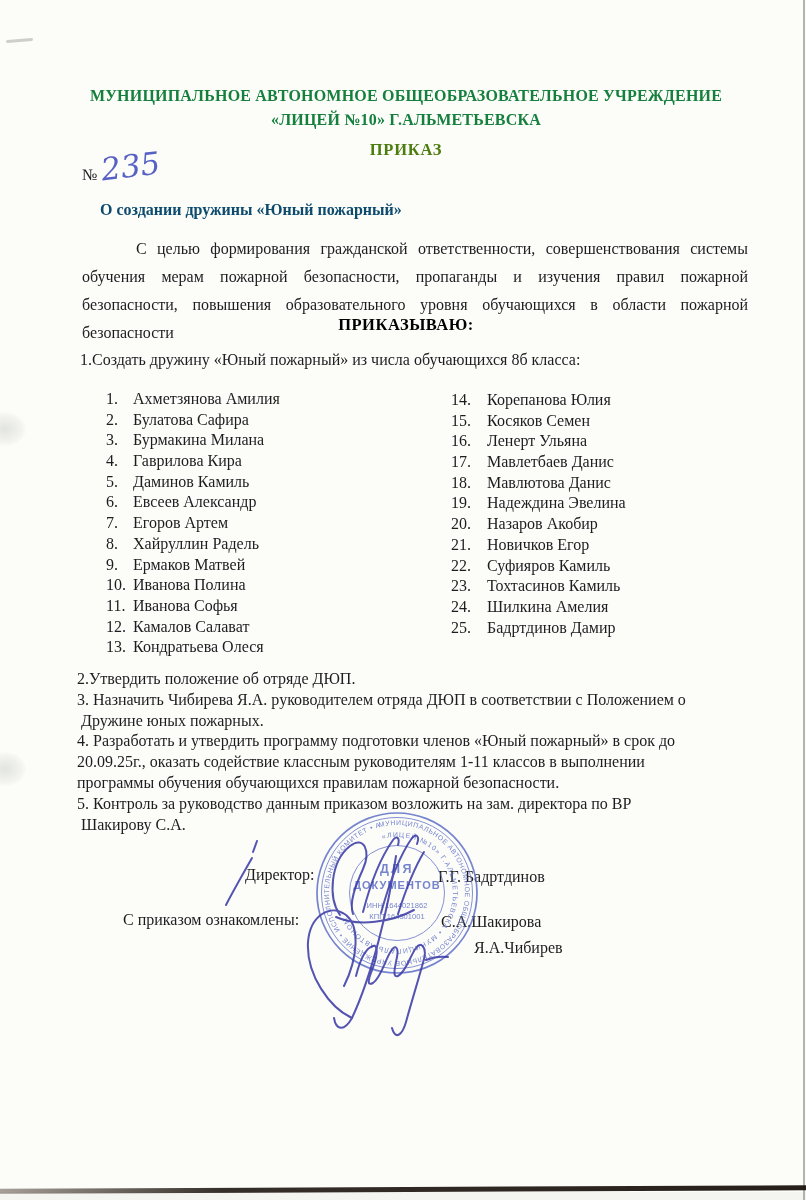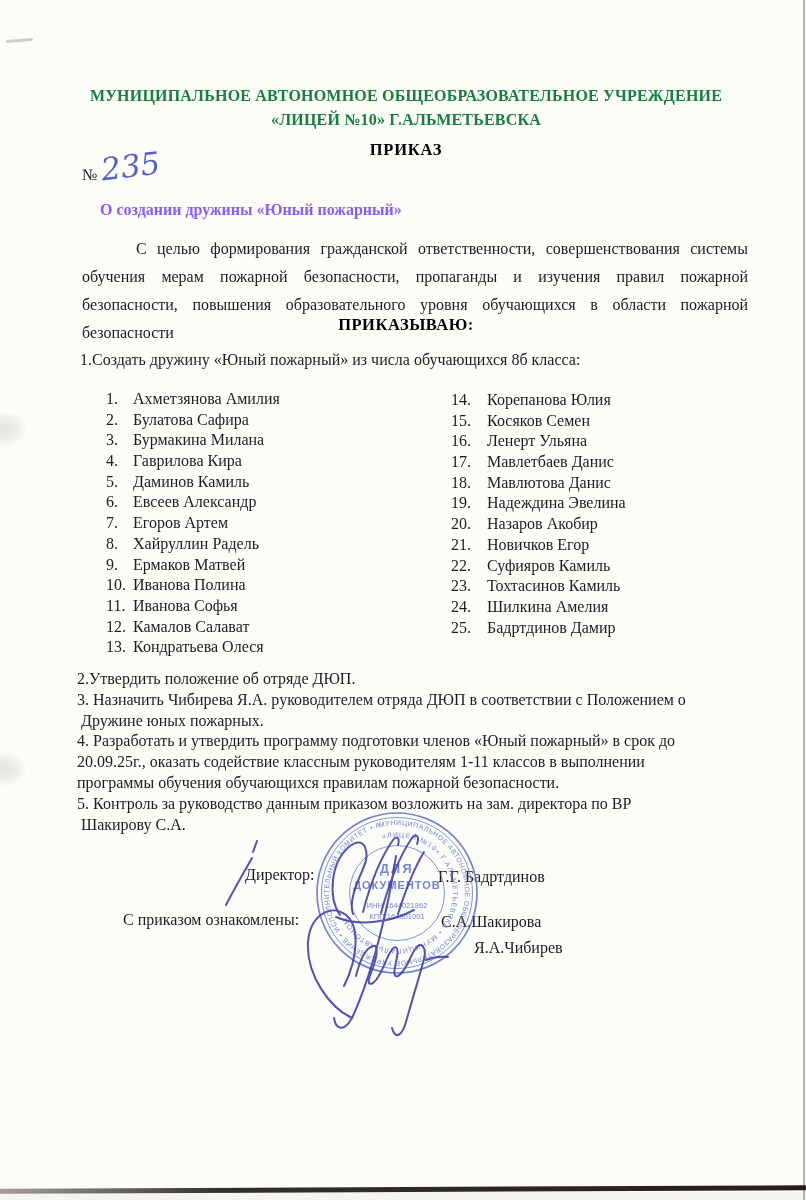--- a/index.html
+++ b/index.html
@@ -8,26 +8,26 @@
     position:relative;width:806px;height:1200px;margin:0 auto;
     background:#fcfcf9;overflow:hidden;
     font-family:"Liberation Serif","DejaVu Serif",serif;
     color:#1d1d20;
   }
   .abs{position:absolute;}
   
   .org-header{top:84px;left:70px;width:672px;text-align:center;
     font-weight:bold;font-size:16px;line-height:24px;color:#15803d;letter-spacing:.2px;}
   .doc-title{top:140px;left:70px;width:672px;text-align:center;
-    font-weight:bold;font-size:16.5px;letter-spacing:.8px;color:#000000;}
+    font-weight:bold;font-size:16.5px;letter-spacing:.8px;color:#4d7c0f;}
   .num-label{left:82px;top:166px;font-size:16px;}
   .num-hand{left:101px;top:148px;font-size:31px;color:#5761c4;font-style:italic;
     font-family:"DejaVu Serif",serif;transform:rotate(-7deg);}
   .date-line{top:169px;left:70px;width:676px;text-align:right;font-size:16px;}
-  .subject{left:100px;top:201px;font-size:16px;font-weight:bold;color:#8b5cf6;}
+  .subject{left:100px;top:201px;font-size:16px;font-weight:bold;color:#0c4a6e;}
   .preamble{left:82px;top:235px;width:666px;font-size:16px;line-height:28px;
     text-align:justify;text-indent:54px;}
   .order-word{top:315px;left:70px;width:672px;text-align:center;font-weight:bold;
     font-size:16.5px;letter-spacing:.5px;color:#000000;}
   .item1{left:80px;top:351px;font-size:16px;}
   
   .members{font-size:16px;}
   .members-left{left:106px;top:390px;}
   .members-right{left:451px;top:391px;}
   .member-row{display:flex;height:20.7px;align-items:baseline;}

